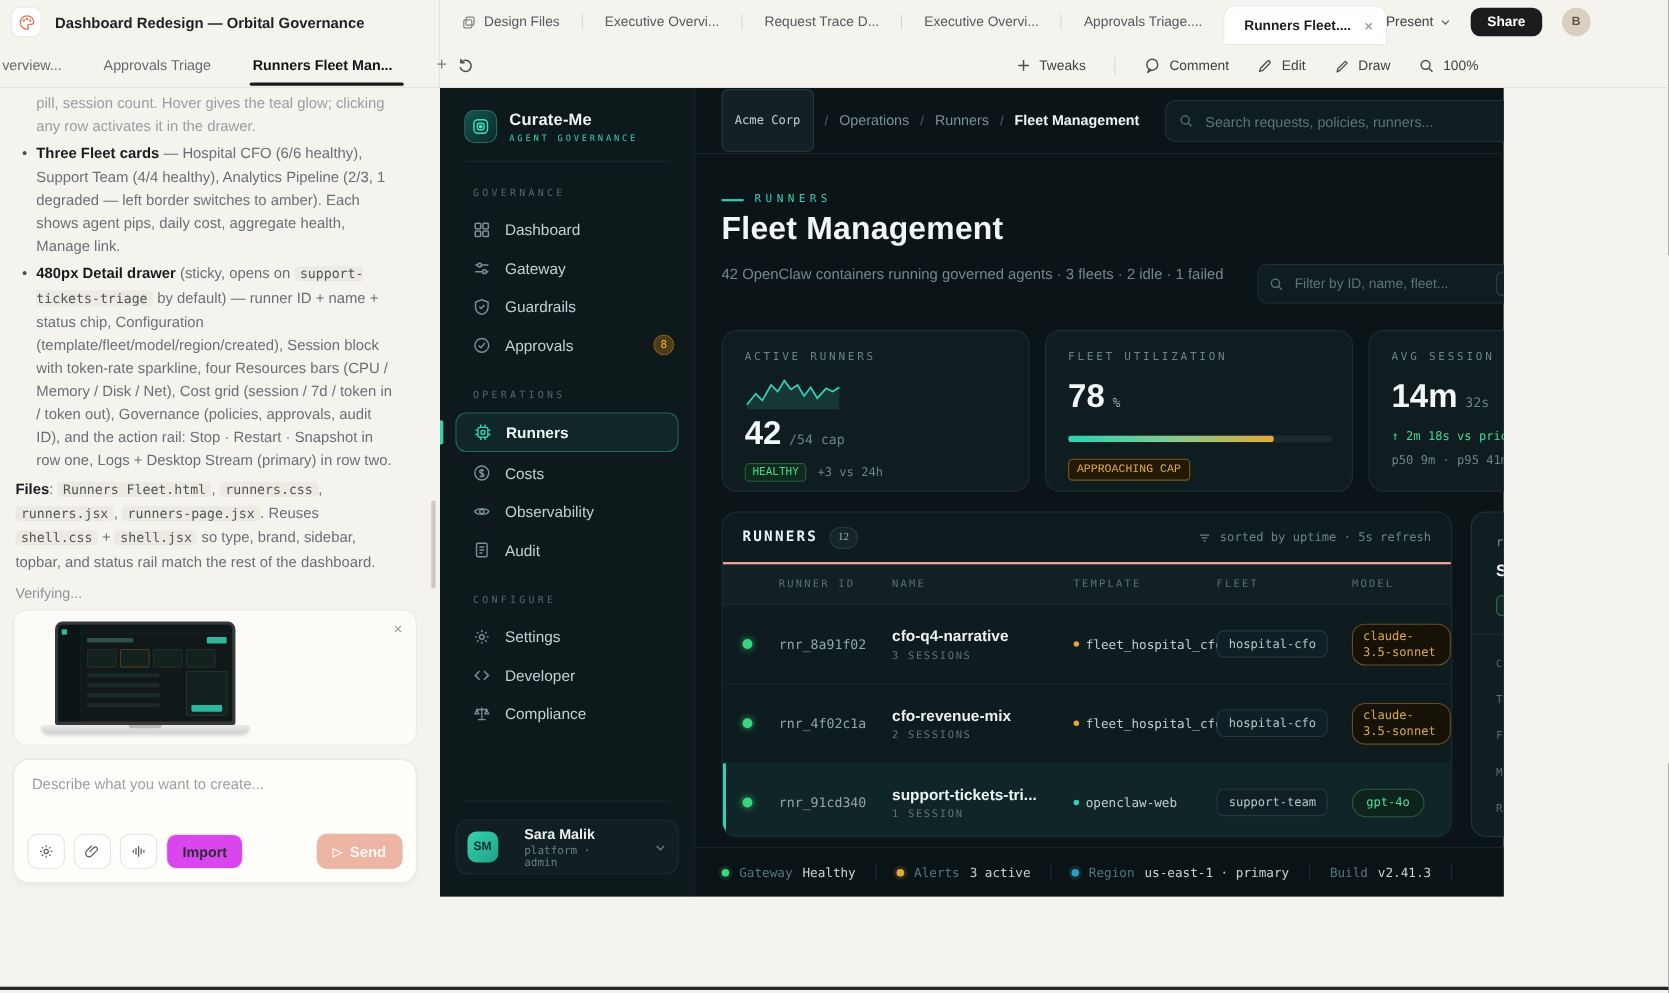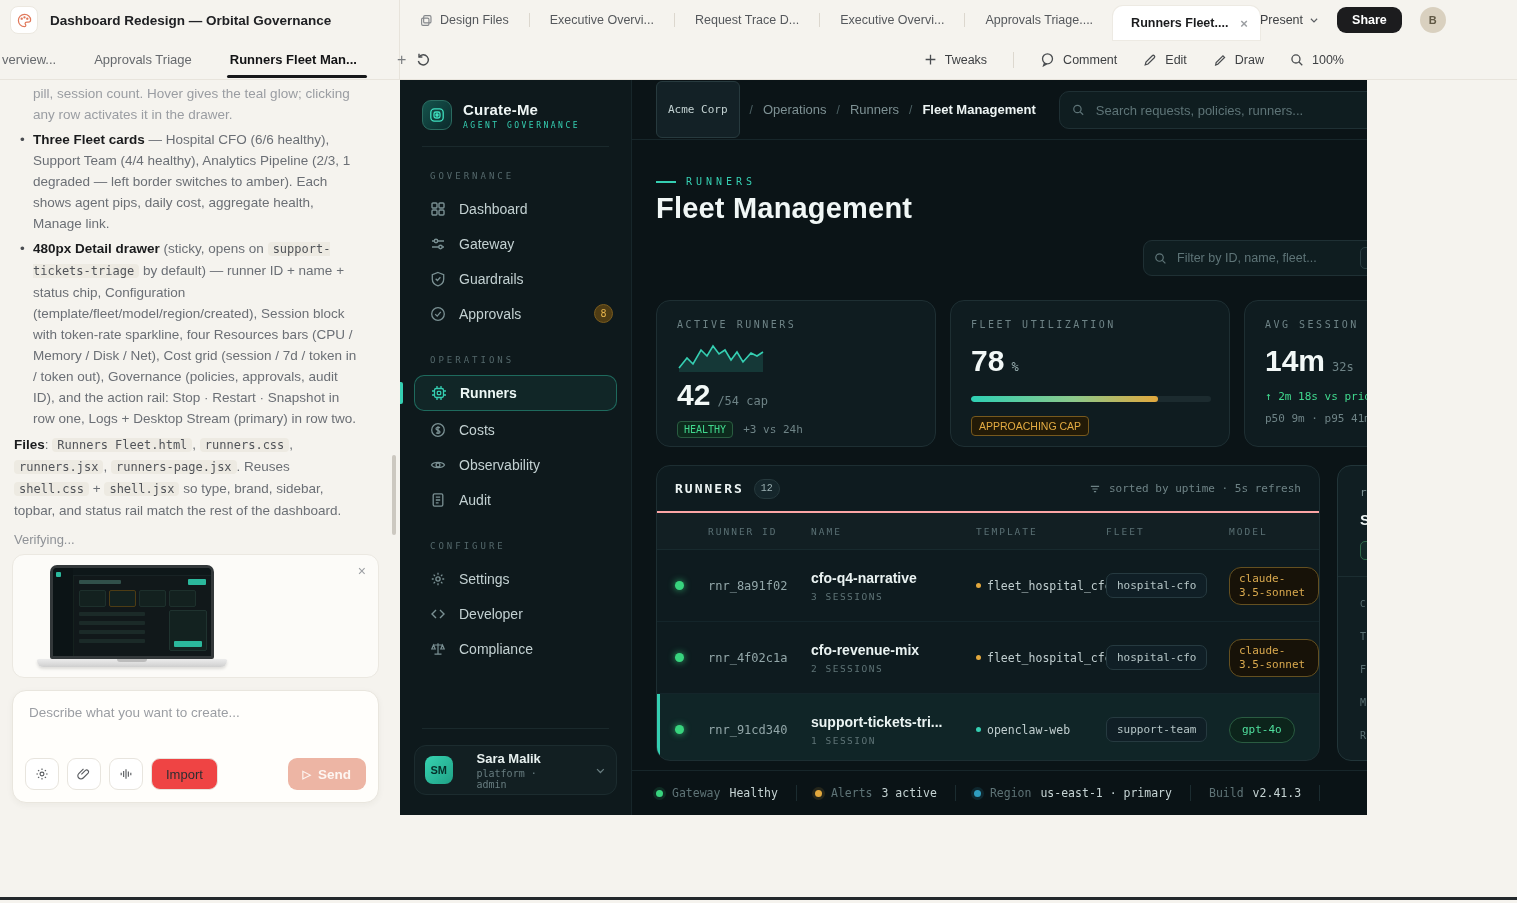--- a/index.html
+++ b/index.html
@@ -64,21 +64,21 @@
   .m-panel{position:absolute;right:4px;top:42px;bottom:5px;width:36px;background:#132220;border:1px solid #1f332f;border-radius:2px}
   .m-pbtn{position:absolute;left:4px;right:4px;bottom:3px;height:6px;background:#2bb89c;border-radius:1px}
   .lap-base{width:190px;height:8px;background:linear-gradient(#ececec,#cfcfcf);border-radius:2px 2px 8px 8px;box-shadow:0 2px 3px rgba(0,0,0,.12)}
   .lap-notch{width:30px;height:3px;background:#bcbcbc;border-radius:0 0 3px 3px;margin:0 auto}
 
   .composer{position:absolute;left:12px;top:610px;width:367px;height:113px;background:#fffefb;border:1px solid #e9e6de;border-radius:14px;box-sizing:border-box;box-shadow:0 2px 6px rgba(60,50,30,.05)}
   .composer textarea{background:transparent;border:none;outline:none;resize:none;width:calc(100% - 32px);height:42px;margin:14px 16px 0;font-family:"Liberation Sans",sans-serif;font-size:13.5px;color:#333;padding:0}
   .composer textarea::placeholder{color:#9b9ea3}
   .c-row{position:absolute;left:12px;right:12px;bottom:12px;display:flex;align-items:center;gap:8px}
   .c-btn{width:32px;height:30px;border:1px solid #e8e5de;background:#fff;border-radius:9px;display:flex;align-items:center;justify-content:center;color:#595c60}
-  .c-import{height:30px;padding:0 14px;border:1px solid #e8e5de;background:#ef4444;border-radius:9px;display:flex;align-items:center;font-size:13px;font-weight:400;color:#2c2e31}
+  .c-import{height:30px;padding:0 14px;border:1px solid #e8e5de;background:#d946ef;border-radius:9px;display:flex;align-items:center;font-size:13px;font-weight:700;color:#2c2e31}
   .c-send{margin-left:auto;height:32px;padding:0 15px;border-radius:9px;background:#edb5a4;color:#fdf6f2;font-size:13.5px;font-weight:600;display:flex;align-items:center;gap:7px}
   .c-send .play{font-size:11px}
 
   
   .canvas{position:absolute;left:400px;top:80px;width:967px;height:735px;background:#0b1417;overflow:hidden;display:flex}
   .sidebar{width:232px;flex-shrink:0;background:#0e191c;border-right:1px solid #17262a;position:relative;box-sizing:border-box}
   .brand{display:flex;align-items:center;gap:11px;padding:20px 0 0 22px}
   .brand-logo{width:30px;height:30px;border-radius:9px;background:linear-gradient(135deg,#15544c,#0b2a2c);border:1px solid #2b6b60;display:flex;align-items:center;justify-content:center;color:#3fe0c0;box-sizing:border-box}
   .brand-name{font-size:15px;font-weight:700;color:#eef5f4;letter-spacing:.2px}
   .brand-tag{font-family:"DejaVu Sans Mono",monospace;font-size:8px;letter-spacing:2.5px;color:#35cfb2;margin-top:3px}
@@ -118,31 +118,31 @@
   .kbd{margin-left:auto;width:20px;height:20px;border:1px solid #2c4044;background:#122125;border-radius:5px;font-family:"DejaVu Sans Mono",monospace;font-size:11px;color:#7e9295;display:flex;align-items:center;justify-content:center}
 
   .stats{position:absolute;left:24px;top:220px;display:flex;gap:14px}
   .scard{width:280px;height:147px;background:#0f1c20;border:1px solid #1e2f33;border-radius:14px;padding:18px 20px;box-sizing:border-box;flex-shrink:0}
   .s-label{font-family:"DejaVu Sans Mono",monospace;font-size:10px;letter-spacing:2.5px;color:#6e8386;white-space:nowrap}
   .s-valrow{display:flex;align-items:baseline;gap:7px}
   .s-val{font-size:30px;font-weight:700;color:#f2f8f7}
   .s-suffix{font-family:"DejaVu Sans Mono",monospace;font-size:12px;color:#6e8386}
   .s-unit{font-family:"DejaVu Sans Mono",monospace;font-size:12px;color:#9ab0b2}
   .chip-green{font-family:"DejaVu Sans Mono",monospace;font-size:10px;color:#41d98e;border:1px solid #2a5c41;background:#0d2a1d;padding:2px 6px;border-radius:4px}
-  .chip-amber{font-family:Liberation Sans, sans-serif;font-size:10.5px;color:#e3ab42;border:1px solid #77591d;background:#221a07;padding:3px 7px;border-radius:4px;display:inline-block}
+  .chip-amber{font-family:Liberation Mono, monospace;font-size:10.5px;color:#e3ab42;border:1px solid #77591d;background:#221a07;padding:3px 7px;border-radius:4px;display:inline-block}
   .s-delta{font-family:"DejaVu Sans Mono",monospace;font-size:11px;color:#6e8386}
   .s-delta.up{color:#41d98e}
   .progress{margin-top:18px;width:240px;height:6px;border-radius:3px;background:#1c2b2f;overflow:hidden}
   .progress .fill{height:100%;border-radius:3px;background:linear-gradient(90deg,#2ed0b4,#8cc98b 55%,#e2a83d 100%)}
   .s-foot{font-family:"DejaVu Sans Mono",monospace;font-size:11px;color:#6e8386;margin-top:9px;white-space:nowrap}
 
   .tablepanel{position:absolute;left:24px;top:385px;width:664px;height:296px;background:#0e1b1f;border:1px solid #1d2e32;border-radius:14px;overflow:hidden;box-sizing:border-box}
   .tp-head{height:45px;display:flex;align-items:center;padding:0 18px;gap:10px}
   .tp-title{font-family:"DejaVu Sans Mono",monospace;font-size:13px;font-weight:700;letter-spacing:2px;color:#ecf4f3}
-  .tp-count{min-width:26px;height:20px;border-radius:10px;background:#15262b;border:1px solid #26393d;font-family:Liberation Mono, monospace;font-size:10px;color:#9cb1b3;display:flex;align-items:center;justify-content:center;box-sizing:border-box;padding:0 4px}
+  .tp-count{min-width:26px;height:20px;border-radius:10px;background:#15262b;border:1px solid #26393d;font-family:Liberation Serif, serif;font-size:10px;color:#9cb1b3;display:flex;align-items:center;justify-content:center;box-sizing:border-box;padding:0 4px}
   .tp-sort{margin-left:auto;display:flex;align-items:center;gap:8px;font-family:"DejaVu Sans Mono",monospace;font-size:11px;color:#6e8386}
   .grid{display:grid;grid-template-columns:44px 103px 165px 130px 123px 1fr;align-items:center}
   .tp-cols{height:36px;background:rgba(255,255,255,.02);border-top:2px solid #fca5a5;border-bottom:1px solid #182a2e;font-family:"DejaVu Sans Mono",monospace;font-size:9.5px;letter-spacing:2px;color:#5a7074}
   .tp-cols span{padding-left:7px}
   .trow{height:71px;border-bottom:1px solid #14252a;position:relative}
   .trow.sel{background:rgba(53,207,178,.06)}
   .trow.sel::before{content:"";position:absolute;left:0;top:0;bottom:0;width:3px;background:#35cfb2}
   .tcell{padding-left:7px;min-width:0}
   .t-dot{width:9px;height:9px;border-radius:50%;background:#38d47e;box-shadow:0 0 7px rgba(56,212,126,.8);justify-self:center}
   .t-id{font-family:"DejaVu Sans Mono",monospace;font-size:12px;color:#93a7a9}
@@ -489,20 +489,21 @@
           </svg>
         <input type="text" placeholder="Search requests, policies, runners..." style="">
       </div>
     </div>
 
     <div class="eyebrow">
       <span class="dash"></span>
       <span class="etext">RUNNERS</span>
     </div>
     <div class="h1">Fleet Management</div>
+    <div class="subtitle">42 OpenClaw containers running governed agents · 3 fleets · 2 idle · 1 failed</div>
     <div class="filter">
       <svg width="13" height="13" viewBox="0 0 16 16" fill="none" stroke="currentColor" stroke-width="1.5">
           <circle cx="6.8" cy="6.8" r="4.6"></circle>
           <path d="M10.3 10.3 14 14"></path>
         </svg>
       <input type="text" placeholder="Filter by ID, name, fleet..." style="">
       <span class="kbd">/</span>
     </div>
 
     <div class="stats">

